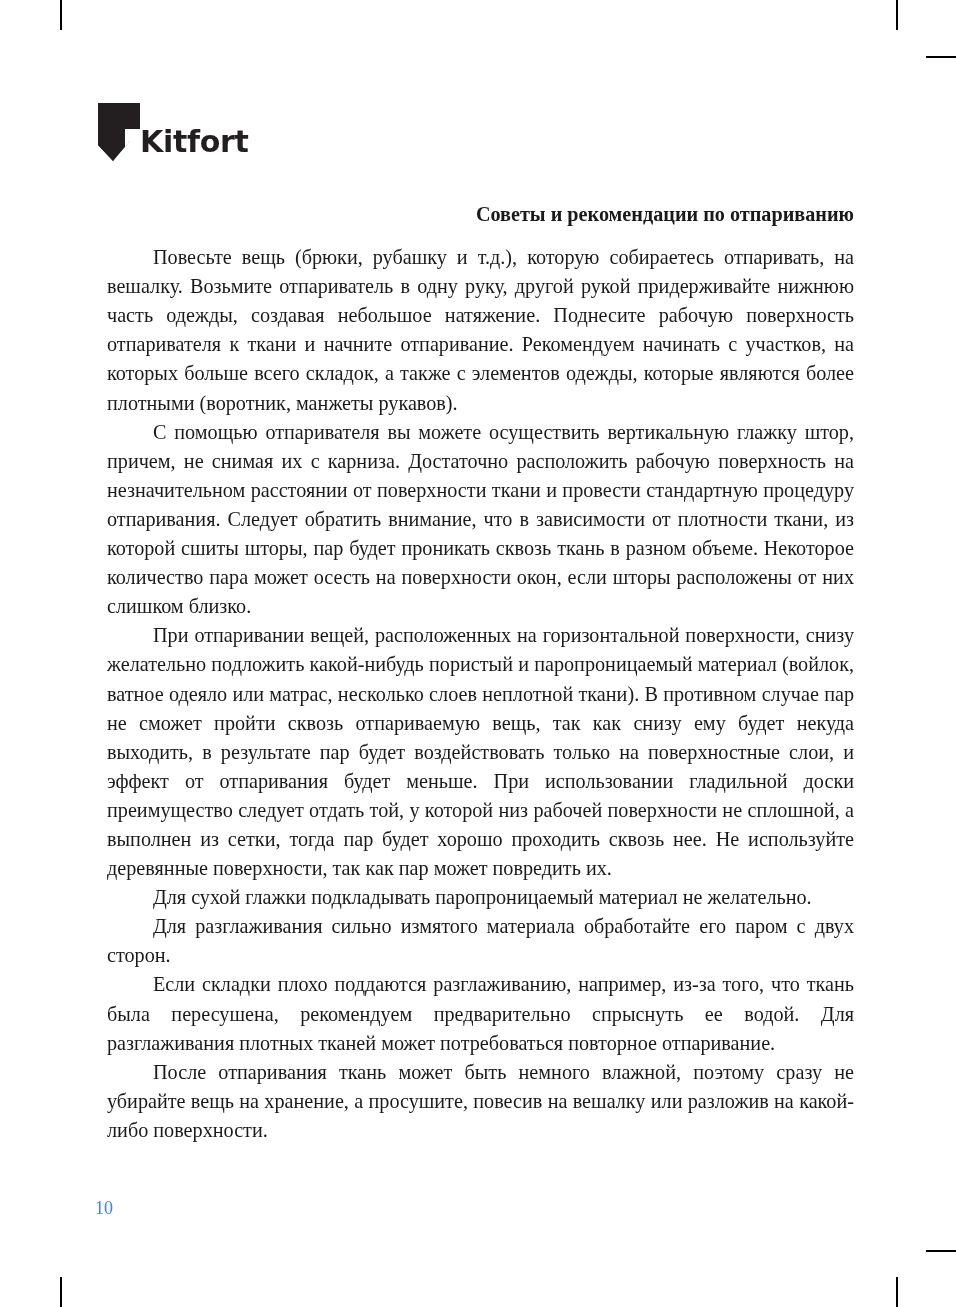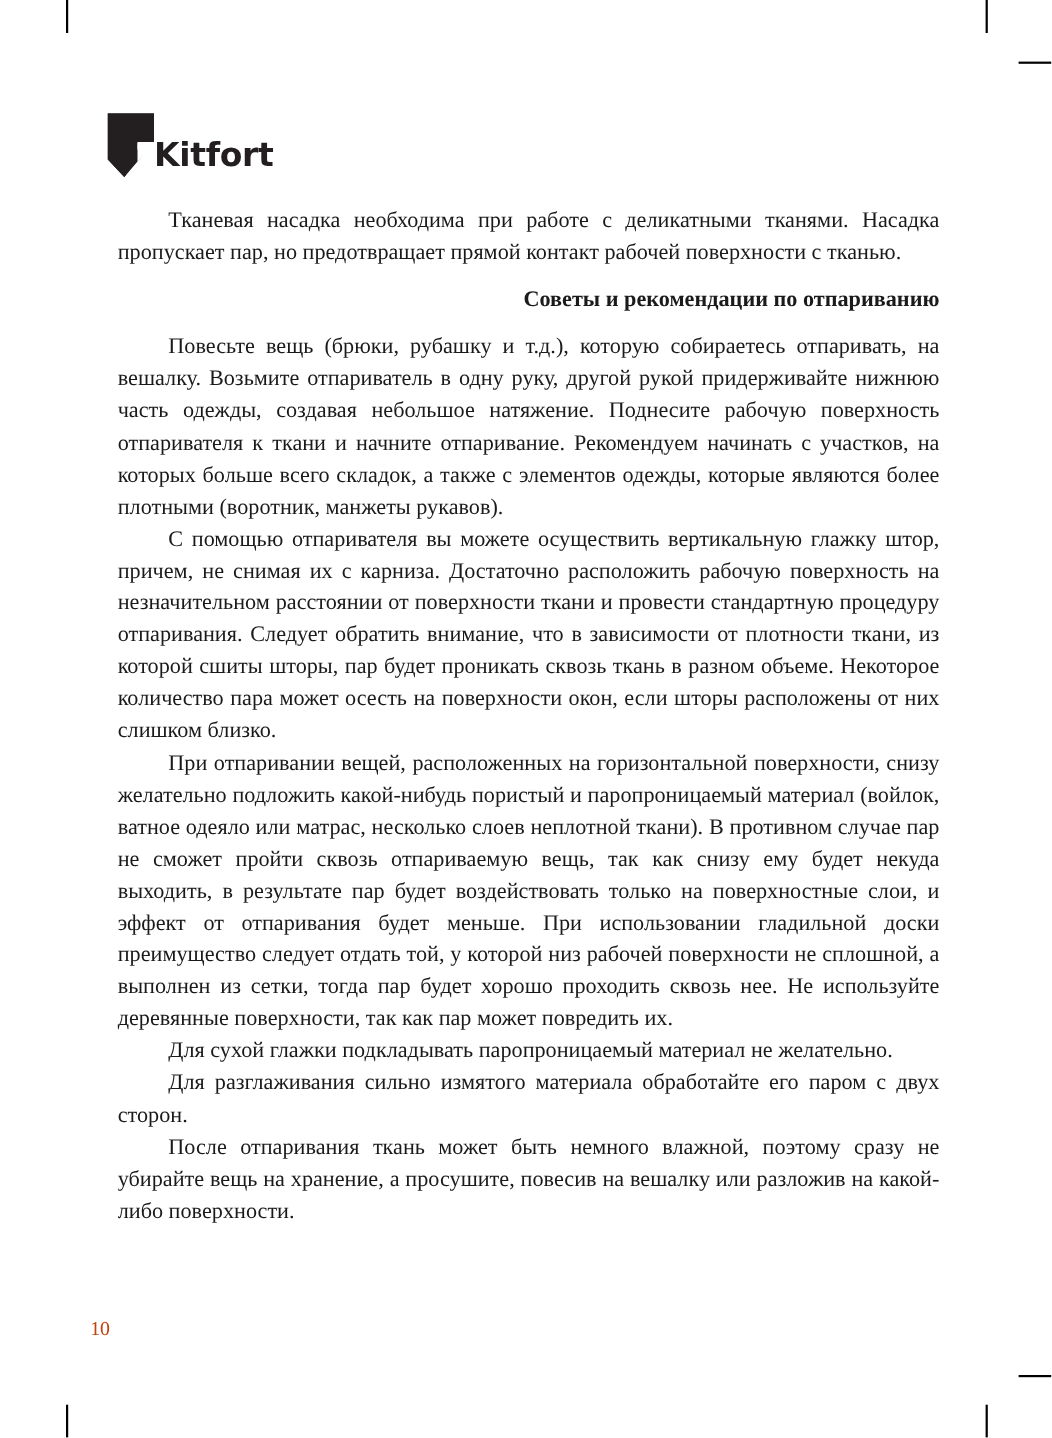--- a/index.html
+++ b/index.html
@@ -82,25 +82,25 @@
     font-weight: bold;
     text-indent: 46px;
     text-align: right;
   }
   .gap-before-heading { margin-top: 14px; }
   .gap-after-heading  { margin-top: 14px; }
 
   
   .folio {
     position: absolute;
-    left: 82px;
+    left: 95px;
     top: 1197px;
     font-size: 18px;
     line-height: 22px;
-    color: #c2410c;
+    color: #3b82f6;
   }
 </style>
 </head>
 <body>
 
 <div class="page">
 
   <div class="crop crop-v crop-tl-v"></div>
   <div class="crop crop-v crop-tr-v"></div>
   <div class="crop crop-h crop-tr-h"></div>
@@ -114,26 +114,26 @@
         <path d="M2 0 H44 V26 H30 L26 30 L34 38 L17 58 L2 42 Z" fill="#231f20"></path>
         <path d="M30 26 H44 V40 Z" fill="#ffffff"></path>
         <path d="M2 0 H44 V26 H29 L29 41 L17 58 L2 42 Z" fill="#231f20"></path>
         <path d="M29 26 H45 L29 44 Z" fill="#ffffff"></path>
       </svg>
     </span>
     <span class="logo-word">Kitfort</span>
   </div>
 
   <div class="content">
-    <p class="para">Тканевая насадка необходима при работе с деликатными тканями. Насадка пропускает пар, но предотвращает прямой контакт рабочей поверхности с тканью.</p>
     <p class="heading gap-before-heading">Советы и рекомендации по отпариванию</p>
     <p class="para gap-after-heading">Повесьте вещь (брюки, рубашку и т.д.), которую собираетесь отпаривать, на вешалку. Возьмите отпариватель в одну руку, другой рукой придерживайте нижнюю часть одежды, создавая небольшое натяжение. Поднесите рабочую поверхность отпаривателя к ткани и начните отпаривание. Рекомендуем начинать с участков, на которых больше всего складок, а также с элементов одежды, которые являются более плотными (воротник, манжеты рукавов).</p>
     <p class="para">С помощью отпаривателя вы можете осуществить вертикальную глажку штор, причем, не снимая их с карниза. Достаточно расположить рабочую поверхность на незначительном расстоянии от поверхности ткани и провести стандартную процедуру отпаривания. Следует обратить внимание, что в зависимости от плотности ткани, из которой сшиты шторы, пар будет проникать сквозь ткань в разном объеме. Некоторое количество пара может осесть на поверхности окон, если шторы расположены от них слишком близко.</p>
     <p class="para">При отпаривании вещей, расположенных на горизонтальной поверхности, снизу желательно подложить какой-нибудь пористый и паропроницаемый материал (войлок, ватное одеяло или матрас, несколько слоев неплотной ткани). В противном случае пар не сможет пройти сквозь отпариваемую вещь, так как снизу ему будет некуда выходить, в результате пар будет воздействовать только на поверхностные слои, и эффект от отпаривания будет меньше. При использовании гладильной доски преимущество следует отдать той, у которой низ рабочей поверхности не сплошной, а выполнен из сетки, тогда пар будет хорошо проходить сквозь нее. Не используйте деревянные поверхности, так как пар может повредить их.</p>
     <p class="para">Для сухой глажки подкладывать паропроницаемый материал не желательно.</p>
     <p class="para">Для разглаживания сильно измятого материала обработайте его паром с двух сторон.</p>
+    <p class="para">Если складки плохо поддаются разглаживанию, например, из-за того, что ткань была пересушена, рекомендуем предварительно спрыснуть ее водой. Для разглаживания плотных тканей может потребоваться повторное отпаривание.</p>
     <p class="para">После отпаривания ткань может быть немного влажной, поэтому сразу не убирайте вещь на хранение, а просушите, повесив на вешалку или разложив на какой-либо поверхности.</p>
 
   </div>
 
   <div class="folio">10</div>
 
 </div>
 
 </body></html>

